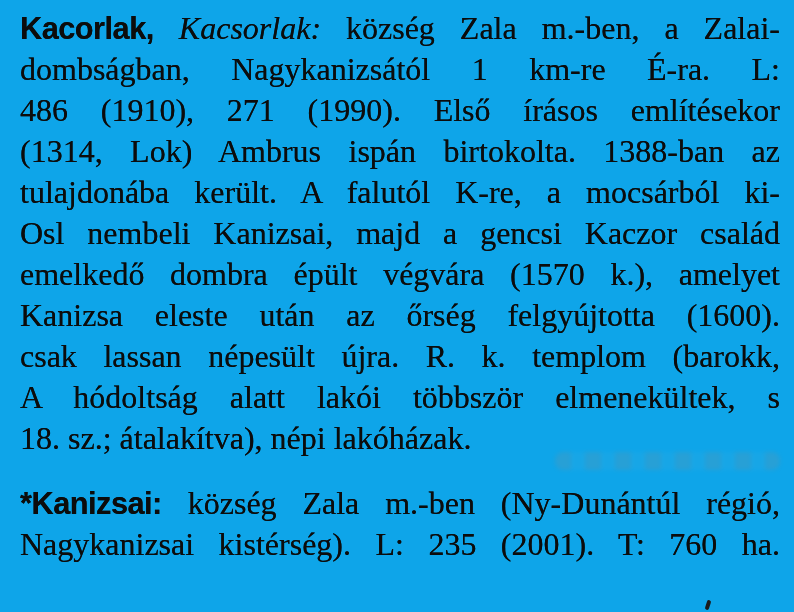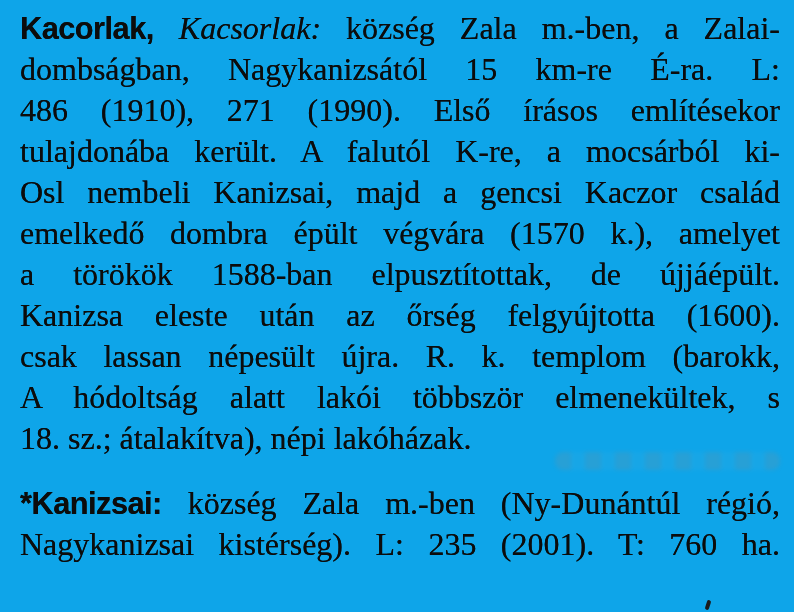--- a/index.html
+++ b/index.html
@@ -66,26 +66,26 @@
     border-radius: 2px;
   }
 </style>
 </head>
 <body>
 
 <div class="page">
   <div id="entries">
       <div class="entry">
         <div class="line j"><span class="headword">Kacorlak, </span><span class="italic">Kacsorlak:</span><span class="regular"> község Zala m.-ben, a Zalai-</span></div>
-        <div class="line j"><span class="regular">dombságban, Nagykanizsától 15 km-re É-ra. L:</span></div>
+        <div class="line j"><span class="regular">dombságban, Nagykanizsától 1 km-re É-ra. L:</span></div>
         <div class="line j"><span class="regular">486 (1910), 271 (1990). Első írásos említésekor</span></div>
+        <div class="line j"><span class="regular">(1314, Lok) Ambrus ispán birtokolta. 1388-ban az</span></div>
         <div class="line j"><span class="regular">tulajdonába került. A falutól K-re, a mocsárból ki-</span></div>
         <div class="line j"><span class="regular">Osl nembeli Kanizsai, majd a gencsi Kaczor család</span></div>
         <div class="line j"><span class="regular">emelkedő dombra épült végvára (1570 k.), amelyet</span></div>
-        <div class="line j"><span class="regular">a törökök 1588-ban elpusztítottak, de újjáépült.</span></div>
         <div class="line j"><span class="regular">Kanizsa eleste után az őrség felgyújtotta (1600).</span></div>
         <div class="line j"><span class="regular">csak lassan népesült újra. R. k. templom (barokk,</span></div>
         <div class="line j"><span class="regular">A hódoltság alatt lakói többször elmenekültek, s</span></div>
         <div class="line"><span class="regular">18. sz.; átalakítva), népi lakóházak.</span></div>
       </div>
       <div class="entry">
         <div class="line j"><span class="headword">*Kanizsai:</span><span class="regular"> község Zala m.-ben (Ny-Dunántúl régió,</span></div>
         <div class="line j"><span class="regular">Nagykanizsai kistérség). L: 235 (2001). T: 760 ha.</span></div>
       </div>
     </div>

